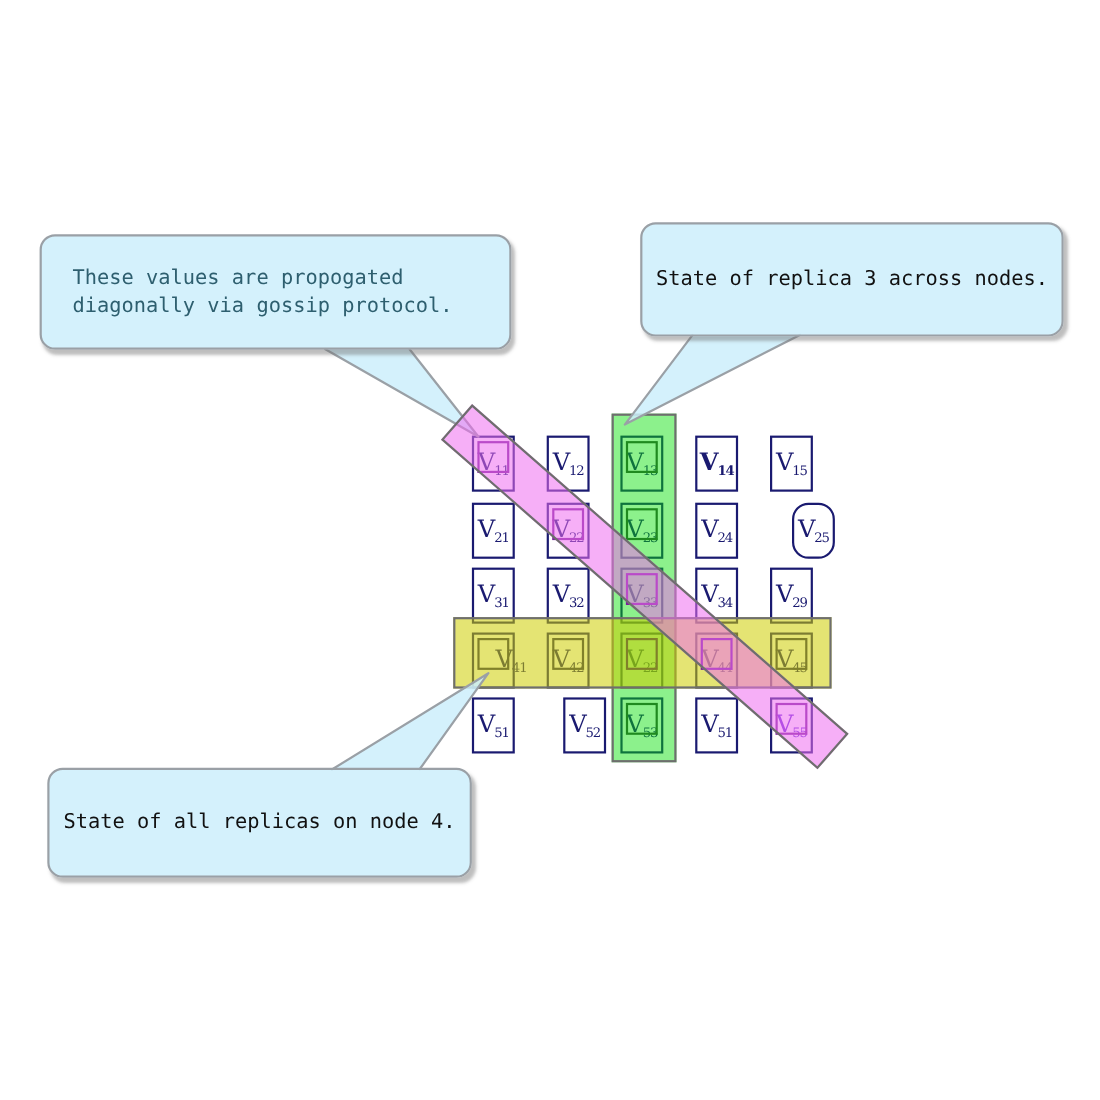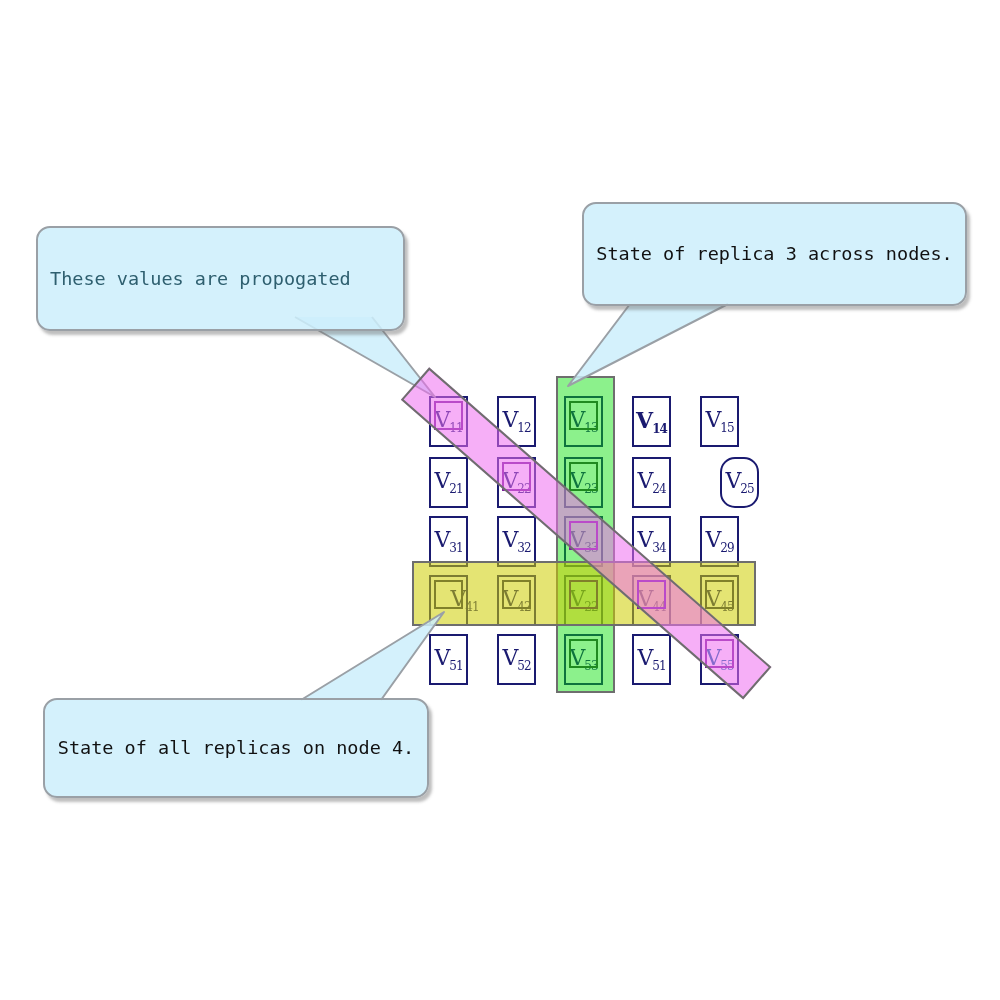--- a/index.html
+++ b/index.html
@@ -48,21 +48,21 @@
   }
   
   .callout {
     position:absolute; box-sizing:border-box;
     background:var(--callout-fill);
     border:2px solid var(--callout-border); border-radius:14px;
     box-shadow:3px 4px 3px rgba(110,110,110,0.45);
     display:flex; flex-direction:column; justify-content:center;
     font-size:18.5px; line-height:26px; z-index:5;
   }
-  #callout-gossip  { left:36px;  top:226px; width:369px; height:105px; padding-left:12px; text-align:left; }
+  #callout-gossip  { left:36px;  top:213px; width:429px; height:105px; padding-left:28px; text-align:left; }
   #callout-replica { left:582px; top:202px; width:385px; height:104px; text-align:center; }
   #callout-node    { left:43px;  top:698px; width:386px; height:100px; text-align:center; }
 </style>
 </head>
 <body>
 
 <div id="stage" style="--navy: #1a1a70; --hl-border: #6e6e6e; --col-fill: rgba(0,225,0,0.45); --row-fill: rgba(205,205,0,0.55); --diag-fill: rgba(238,110,240,0.55); --callout-fill: rgba(205,238,252,0.85); --callout-border: #9aa0a6;">
 
   <div id="matrix">
       <div class="cell" style="left: 429px; top: 396px;">
@@ -131,47 +131,48 @@
         <span class="vlabel" style="color: rgb(26, 26, 112);">V<sub>44</sub></span>
       </div>
       <div class="innerbox" style="left: 637px; top: 580px; border-color: rgb(122, 31, 154);"></div>
       <div class="cell" style="left: 700px; top: 575px;">
         <span class="vlabel" style="color: rgb(26, 26, 112);">V<sub>45</sub></span>
       </div>
       <div class="innerbox" style="left: 705px; top: 580px; border-color: rgb(128, 128, 42);"></div>
       <div class="cell" style="left: 429px; top: 634px;">
         <span class="vlabel" style="color: rgb(26, 26, 112);">V<sub>51</sub></span>
       </div>
-      <div class="cell" style="left: 497px; top: 634px;">
+      <div class="cell" style="left: 512px; top: 634px;">
         <span class="vlabel" style="color: rgb(26, 26, 112);">V<sub>52</sub></span>
       </div>
       <div class="cell" style="left: 564px; top: 634px;">
         <span class="vlabel" style="color: rgb(26, 26, 112);">V<sub>53</sub></span>
       </div>
       <div class="innerbox" style="left: 569px; top: 639px; border-color: rgb(31, 138, 31);"></div>
       <div class="cell" style="left: 632px; top: 634px;">
         <span class="vlabel" style="color: rgb(26, 26, 112);">V<sub>51</sub></span>
       </div>
       <div class="cell" style="left: 700px; top: 634px;">
-        <span class="vlabel" style="color: #0369a1;">V<sub>55</sub></span>
+        <span class="vlabel" style="color: #6d28d9;">V<sub>55</sub></span>
       </div>
       <div class="innerbox" style="left: 705px; top: 639px; border-color: rgb(122, 31, 154);"></div>
     </div>
 
   <div id="col-highlight" class="hl-rect"></div>
   <div id="row-highlight" class="hl-rect"></div>
 
   <svg id="tails" viewBox="0 0 1000 1000">
     <path d="M 372,317 L 435,397 L 295,317"></path>
     <path d="M 728,304 L 568,386 L 630,304"></path>
     <path d="M 381,700 L 444,612 L 301,700"></path>
   </svg>
 
   <div id="callout-gossip" class="callout" style="color: rgb(46, 95, 111);">
     <div>These values are propogated</div>
+    <div>diagonally via gossip protocol.</div>
   </div>
   <div id="callout-replica" class="callout" style="color: rgb(17, 17, 17);">
     <div>State of replica 3 across nodes.</div>
   </div>
   <div id="callout-node" class="callout" style="color: rgb(17, 17, 17);">
     <div>State of all replicas on node 4.</div>
   </div>
 
   <div id="diag-band"></div>
 

